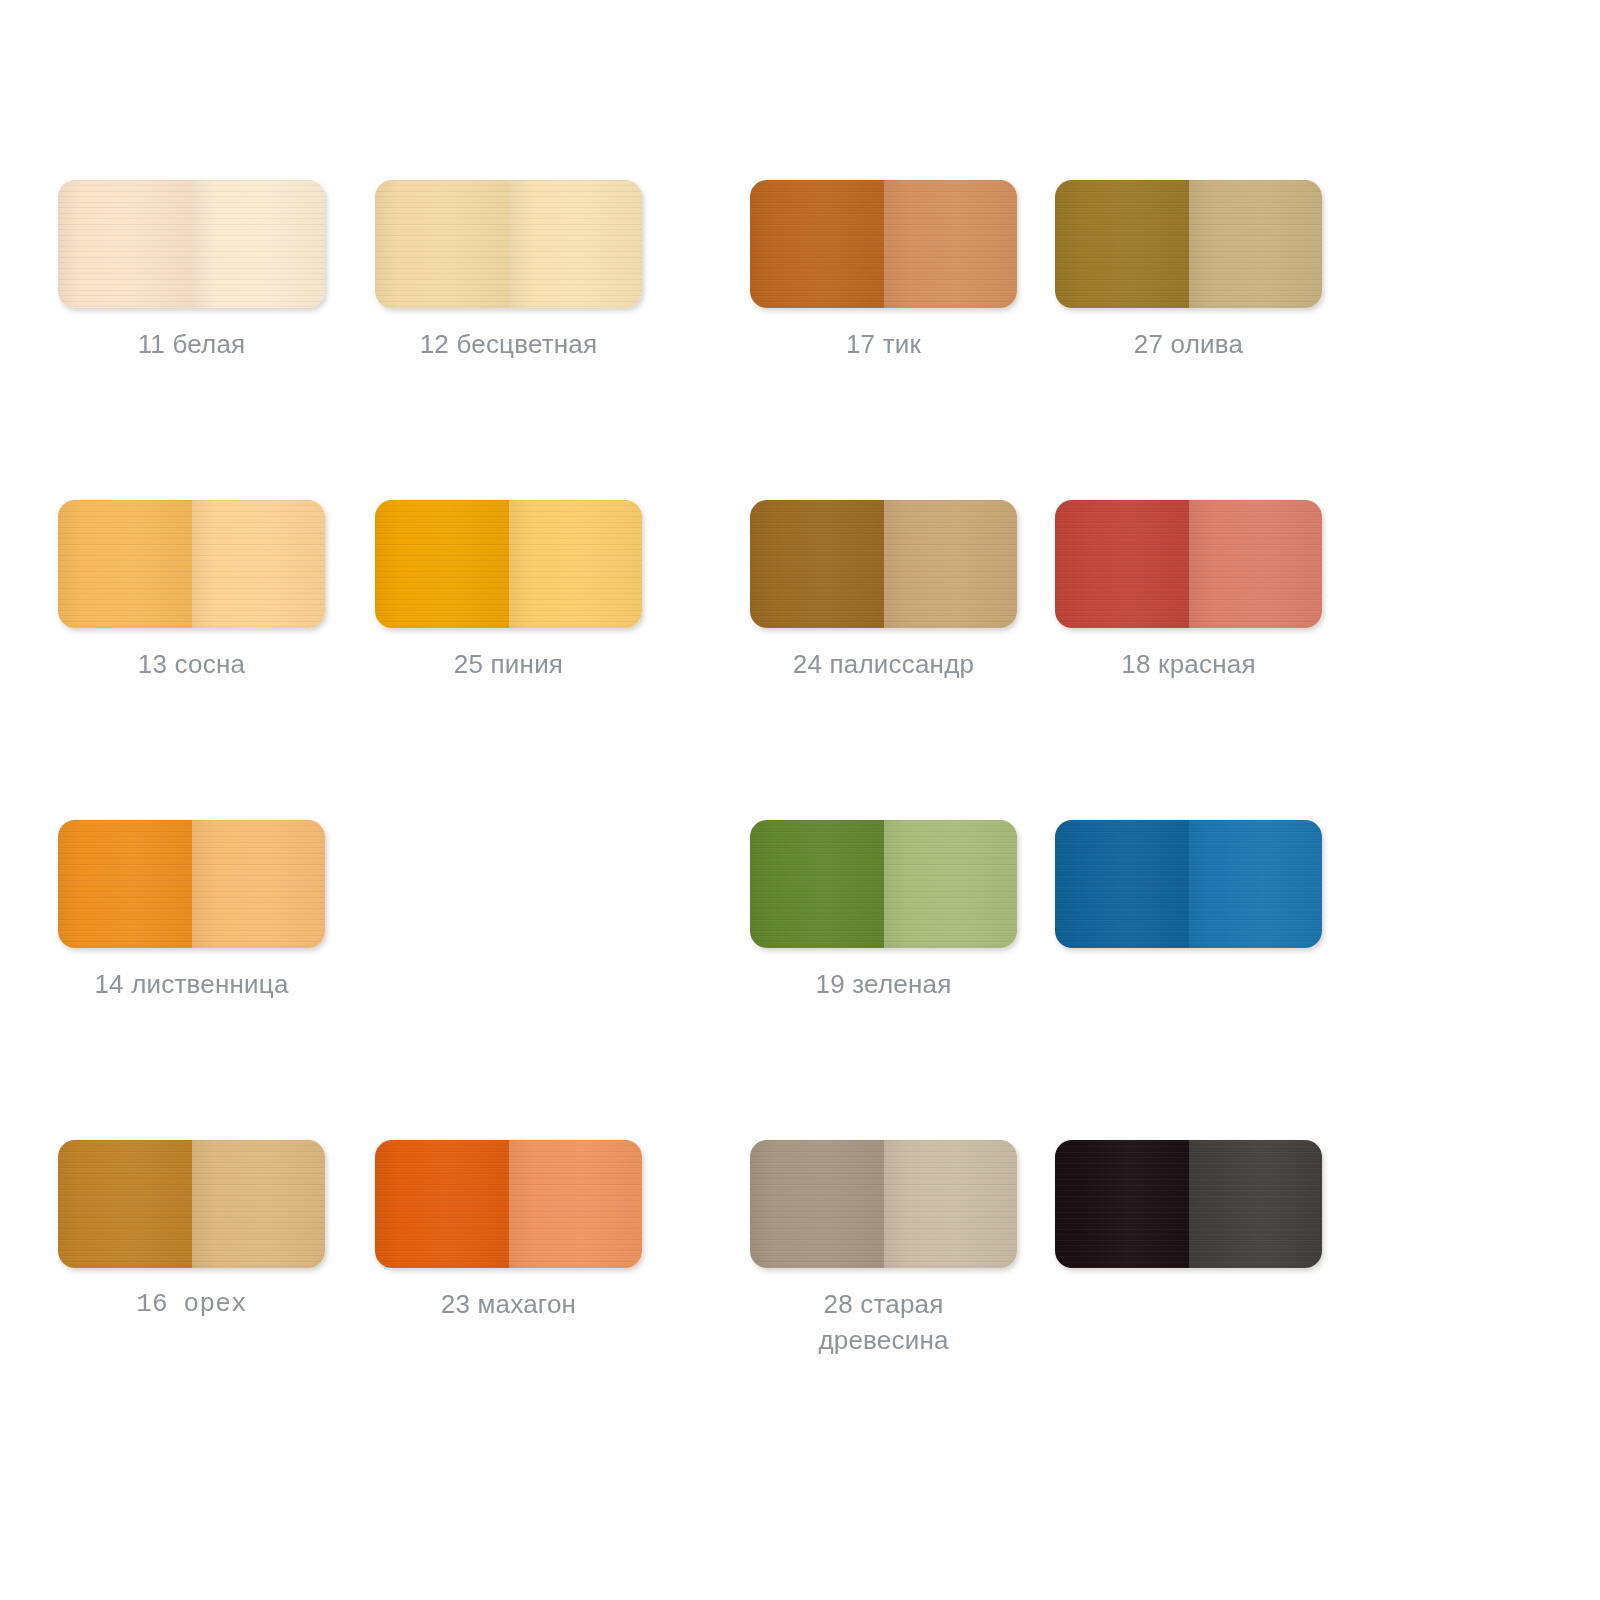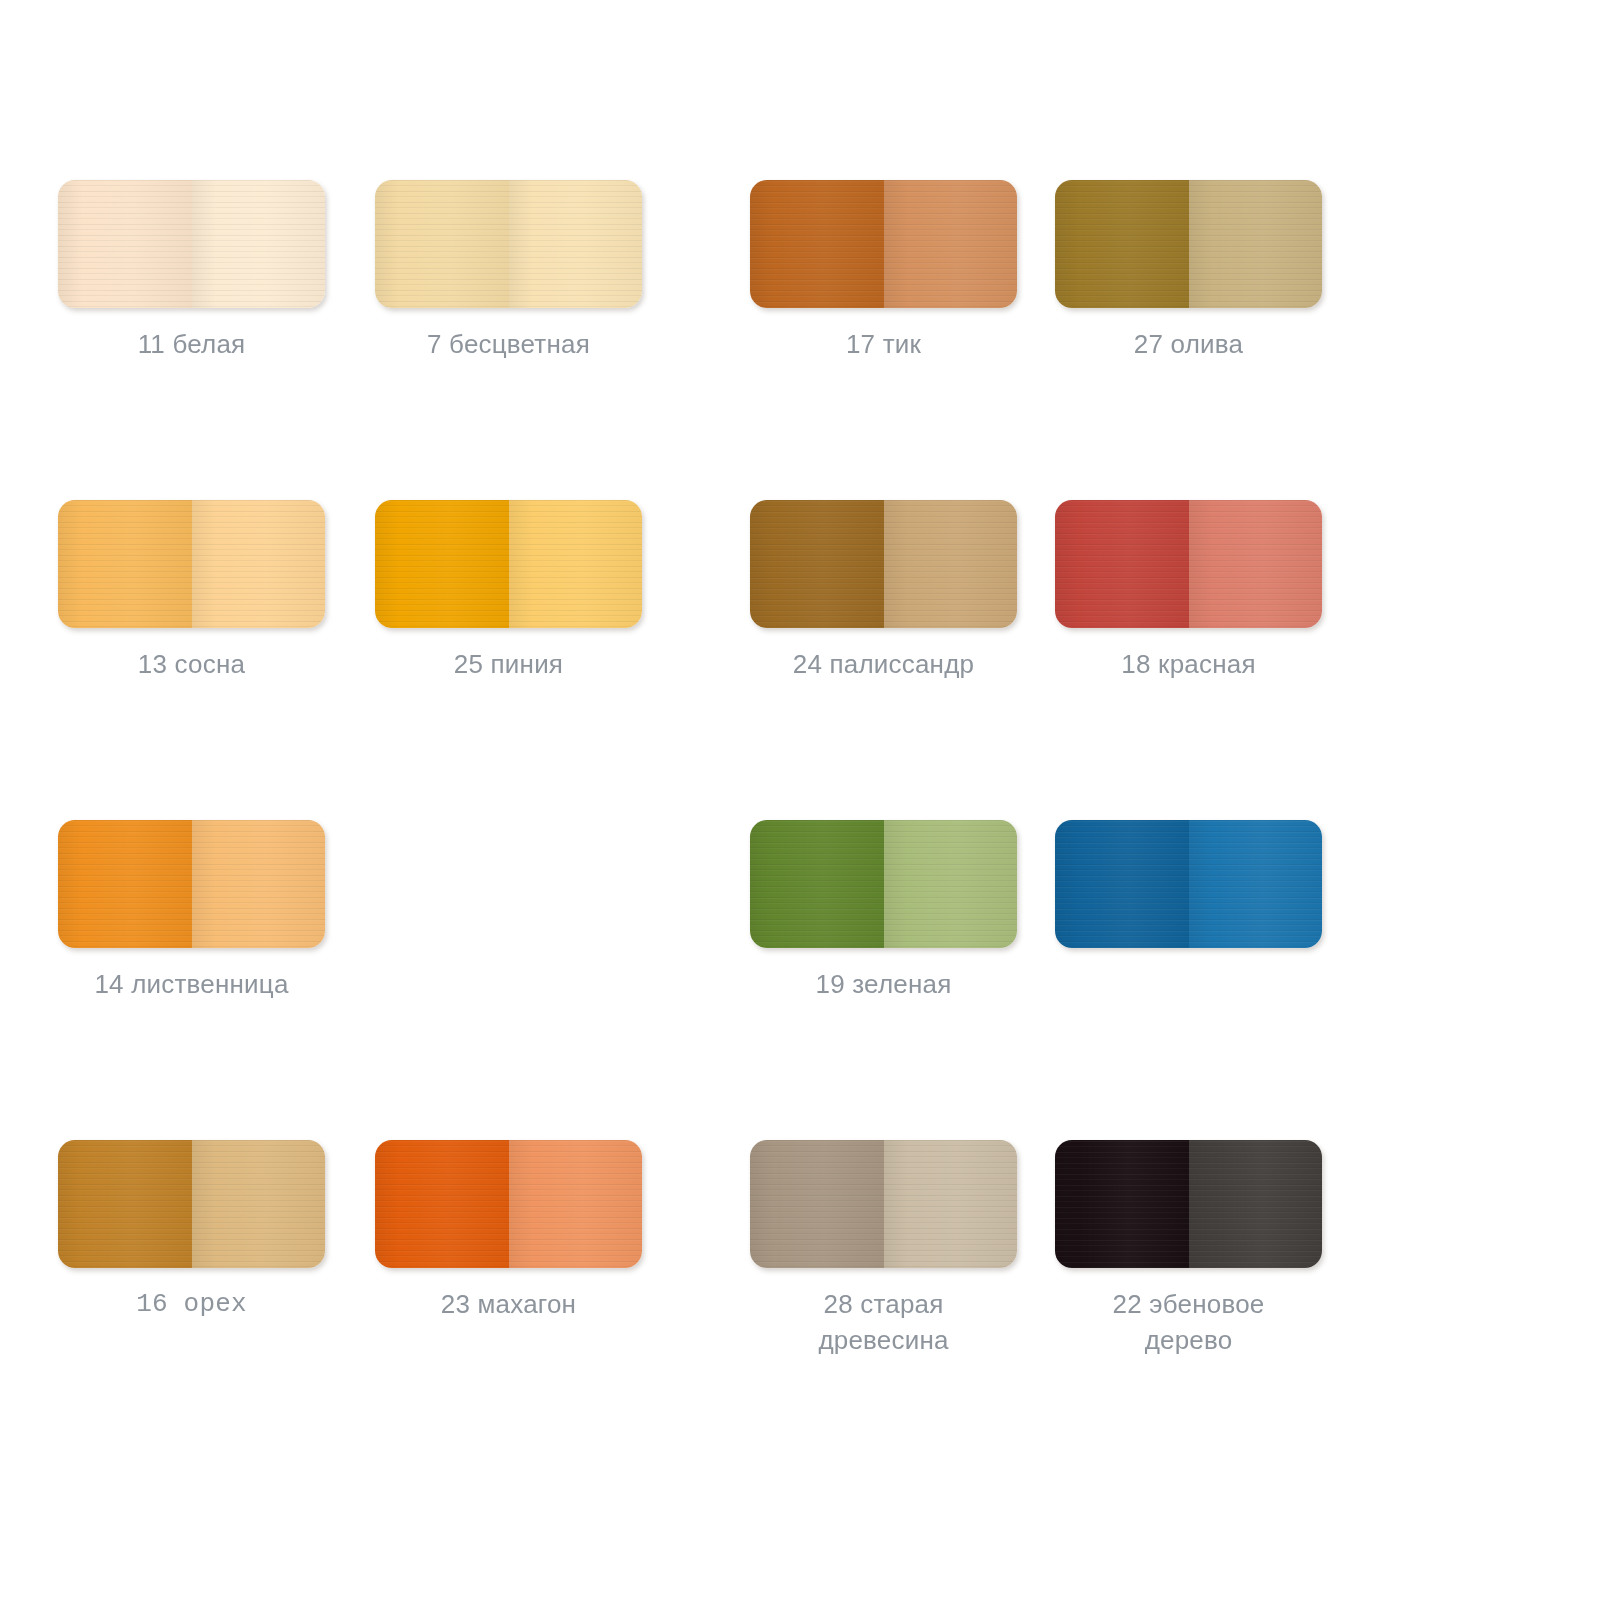--- a/index.html
+++ b/index.html
@@ -107,21 +107,21 @@
           <div class="chip-half chip-half-dark" style="background: rgb(250, 227, 201);"></div>
           <div class="chip-half chip-half-light" style="background: rgb(252, 235, 211);"></div>
         </div>
         <div class="chip-label">11 белая</div>
       </div>
       <div class="swatch-cell" style="left: 375px; top: 180px;">
         <div class="chip">
           <div class="chip-half chip-half-dark" style="background: rgb(243, 218, 164);"></div>
           <div class="chip-half chip-half-light" style="background: rgb(248, 226, 180);"></div>
         </div>
-        <div class="chip-label">7 бесцветная</div>
+        <div class="chip-label">12 бесцветная</div>
       </div>
       <div class="swatch-cell" style="left: 750px; top: 180px;">
         <div class="chip">
           <div class="chip-half chip-half-dark" style="background: rgb(189, 103, 33);"></div>
           <div class="chip-half chip-half-light" style="background: rgb(213, 145, 95);"></div>
         </div>
         <div class="chip-label">17 тик</div>
       </div>
       <div class="swatch-cell" style="left: 1055px; top: 180px;">
         <div class="chip">
@@ -198,17 +198,15 @@
           <div class="chip-half chip-half-light" style="background: rgb(203, 189, 166);"></div>
         </div>
         <div class="chip-label">28 старая
 древесина</div>
       </div>
       <div class="swatch-cell" style="left: 1055px; top: 1140px;">
         <div class="chip">
           <div class="chip-half chip-half-dark" style="background: rgb(26, 16, 20);"></div>
           <div class="chip-half chip-half-light" style="background: rgb(67, 63, 60);"></div>
         </div>
-        <div class="chip-label">22 эбеновое
-дерево</div>
       </div>
     </div>
 </div>
 
 </body></html>

